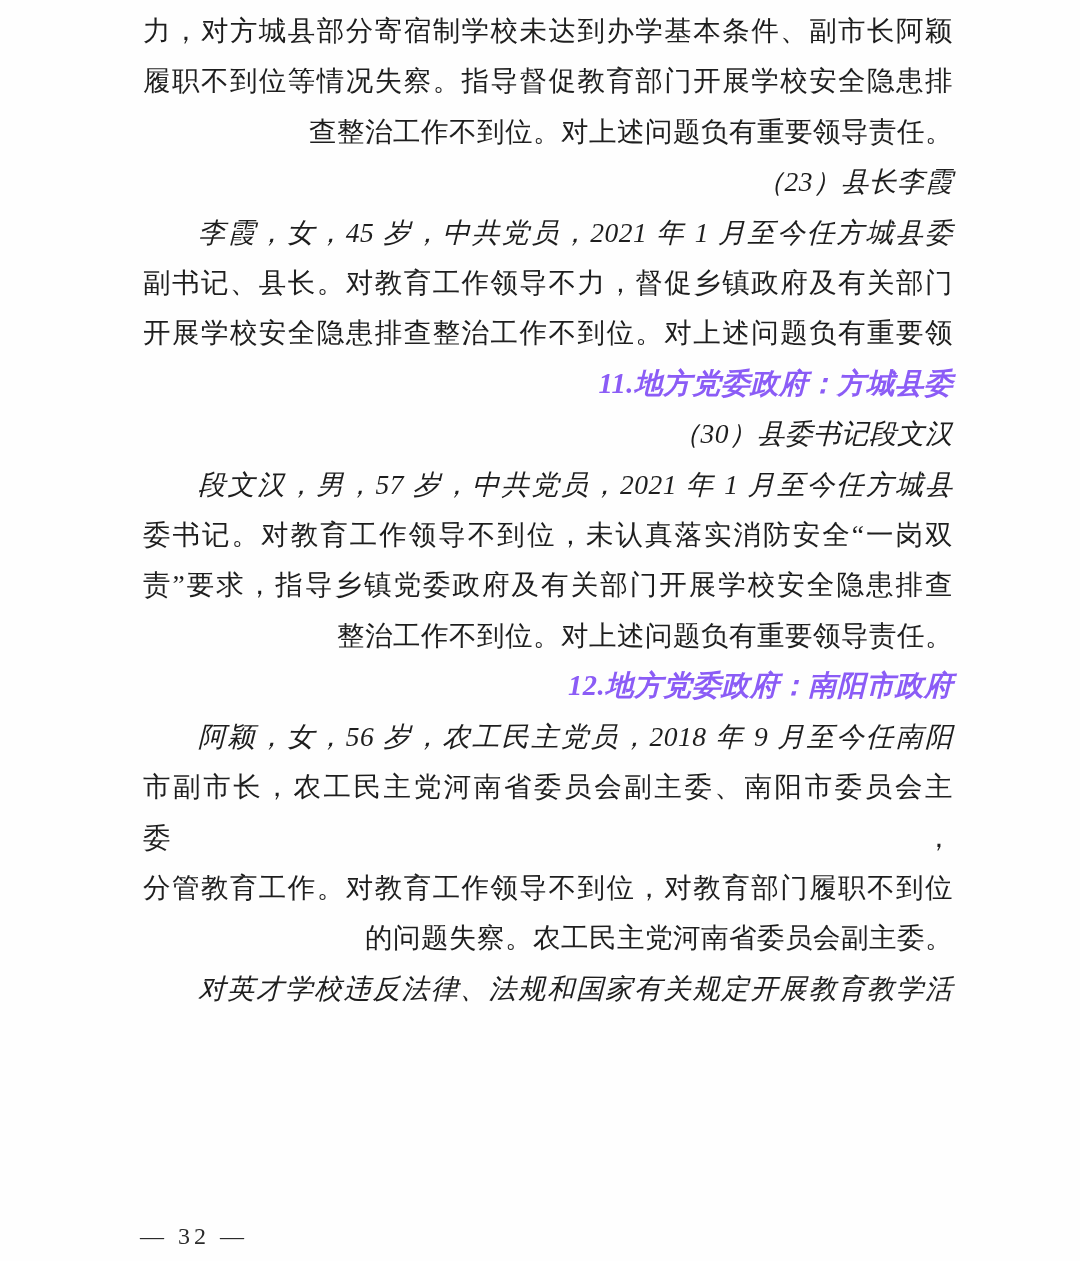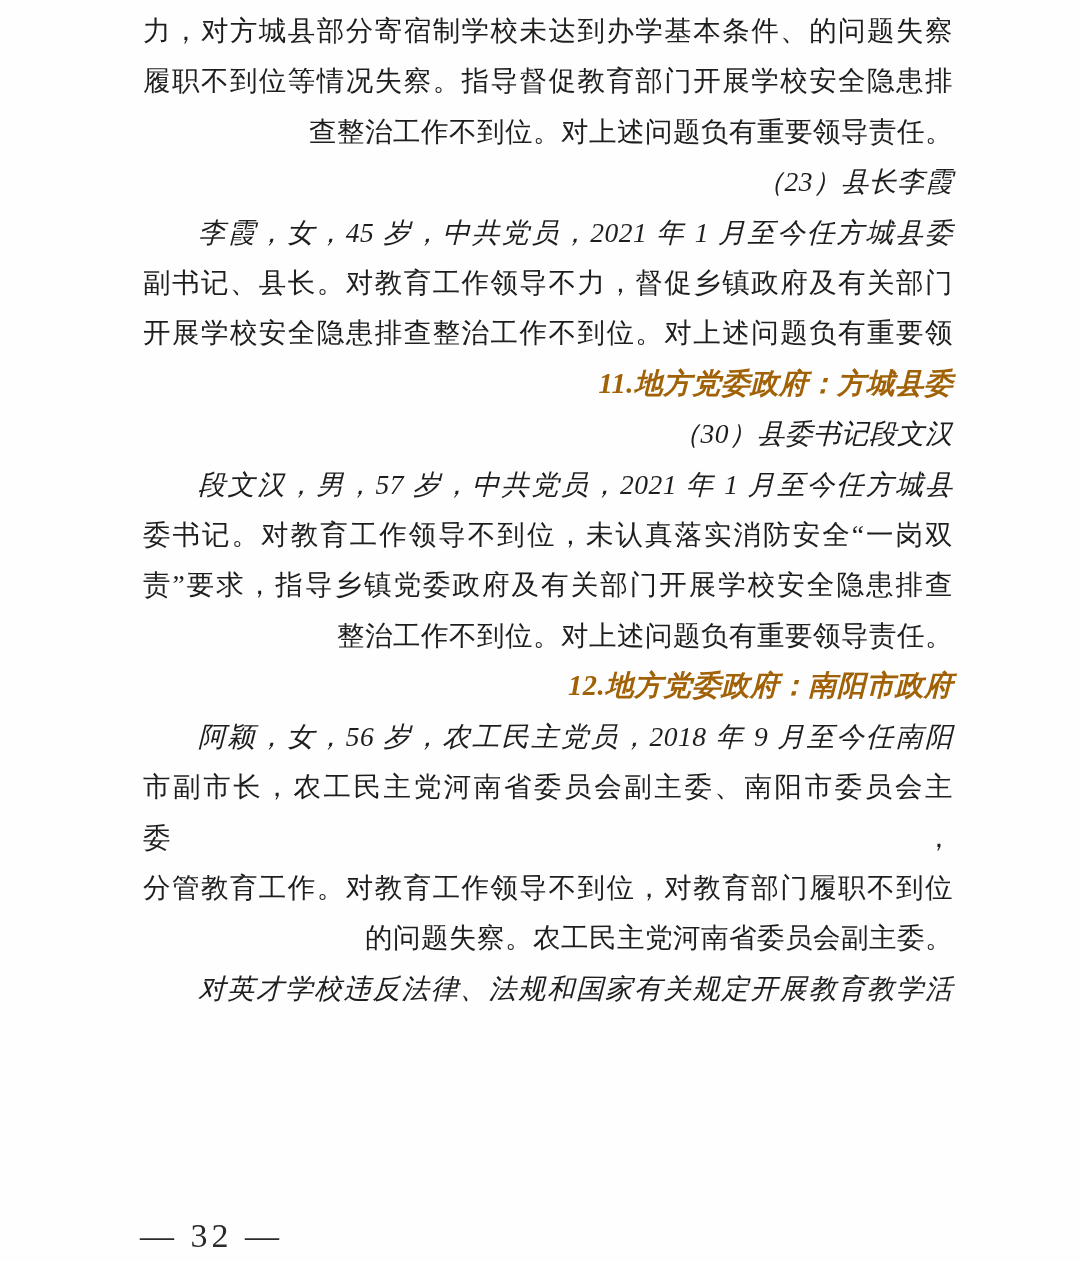--- a/index.html
+++ b/index.html
@@ -35,45 +35,45 @@
   .line.fill {
     text-align: justify;
     text-align-last: justify;
   }
   .line.indent {
     text-indent: 2em;
     font-style: italic;
   }
   .line.bold {
     font-weight: bold;
-    color: #a16207;
+    color: #8b5cf6;
     font-size: 28.5px;
   }
   .page-footer {
     position: absolute;
     left: 140px;
     top: 1216px;
     height: 40px;
     display: flex;
     align-items: center;
   }
   .page-number {
-    font-size: 34px;
+    font-size: 24px;
     color: #2b2b2b;
     letter-spacing: 4px;
     white-space: pre;
   }
 </style>
 </head>
 <body>
 
 <div class="page">
 
   <main class="text-block">
-      <p class="line fill">力，对方城县部分寄宿制学校未达到办学基本条件、的问题失察</p>
+      <p class="line fill">力，对方城县部分寄宿制学校未达到办学基本条件、副市长阿颖</p>
       <p class="line fill">履职不到位等情况失察。指导督促教育部门开展学校安全隐患排</p>
       <p class="line">查整治工作不到位。对上述问题负有重要领导责任。</p>
       <p class="line indent">（23）县长李霞</p>
       <p class="line indent fill">李霞，女，45 岁，中共党员，2021 年 1 月至今任方城县委</p>
       <p class="line fill">副书记、县长。对教育工作领导不力，督促乡镇政府及有关部门</p>
       <p class="line fill">开展学校安全隐患排查整治工作不到位。对上述问题负有重要领</p>
       <p class="line bold indent">11.地方党委政府：方城县委</p>
       <p class="line indent">（30）县委书记段文汉</p>
       <p class="line indent fill">段文汉，男，57 岁，中共党员，2021 年 1 月至今任方城县</p>
       <p class="line fill">委书记。对教育工作领导不到位，未认真落实消防安全“一岗双</p>

